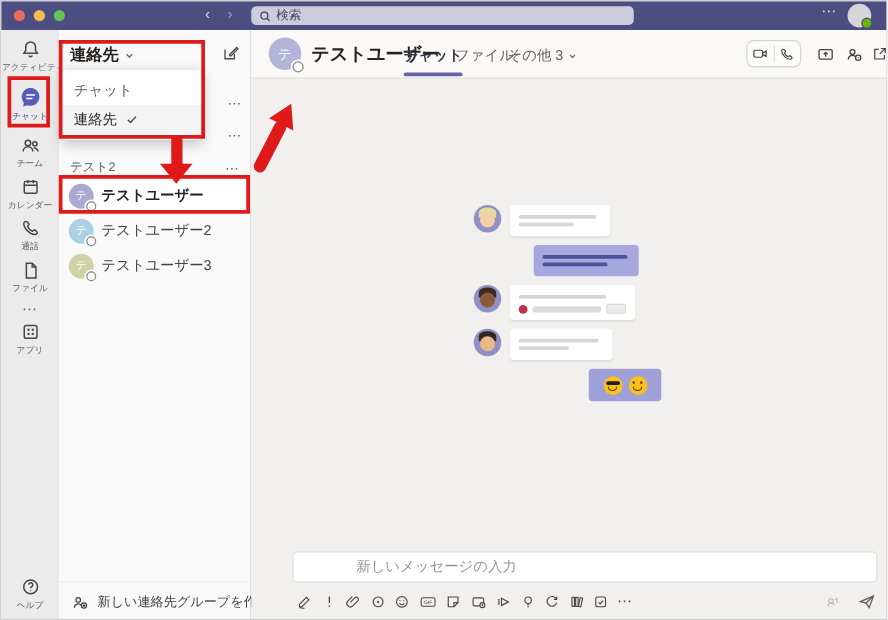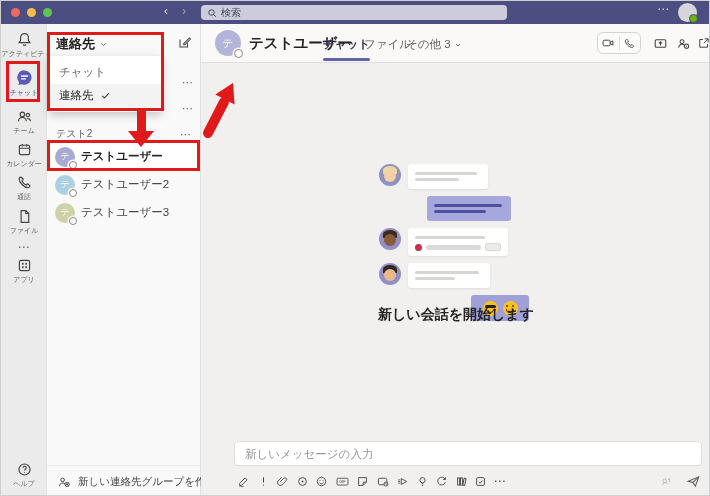--- a/index.html
+++ b/index.html
@@ -79,21 +79,21 @@
   .emojibox{margin-left:92px;width:58px;height:26px;background:#9fa0d8;border-radius:3px;display:flex;align-items:center;justify-content:center;gap:5px;}
   .face{width:15px;height:15px;border-radius:50%;background:#fcc21b;position:relative;}
   .face .shades{position:absolute;left:2px;top:4px;width:11px;height:3.5px;background:#222;border-radius:2px;}
   .face .eye{position:absolute;top:4px;width:2px;height:2px;border-radius:50%;background:#5c3a00;}
   .face .smile{position:absolute;left:3.5px;top:8px;width:8px;height:4px;border:1.5px solid #5c3a00;border-top:none;border-radius:0 0 8px 8px;box-sizing:border-box;}
   .empty-title{position:absolute;left:0;top:282px;width:510px;text-align:center;font-size:14px;font-weight:bold;color:#252423;}
   .empty-sub{position:absolute;left:0;top:304px;width:510px;text-align:center;font-size:11px;color:#484644;}
 
   
   .composebox{position:absolute;left:33px;top:417px;width:468px;height:25px;background:#fff;border:1px solid #e1dfdd;border-radius:4px;display:flex;align-items:center;}
-  .composebox input{border:none;outline:none;background:transparent;width:100%;font-size:11.5px;color:#252423;padding:0 10px;}
+  .composebox input{border:none;outline:none;background:transparent;width:100%;font-size:11.5px;color:#252423;padding:0 10px;margin-left:40px;}
   .composebox input::placeholder{color:#979593;}
   .ctoolbar{position:absolute;left:36px;top:450px;display:flex;align-items:center;gap:6.5px;color:#484644;}
   .csend{position:absolute;right:10px;top:450px;display:flex;align-items:center;gap:14px;}
 
   
   .ann{border:3px solid #e01a1a;background:transparent;z-index:9;pointer-events:none;}
   .arrow-shaft{position:absolute;background:#e01a1a;z-index:9;}
   .arrow-head{position:absolute;width:0;height:0;z-index:9;}
 </style>
 </head>
@@ -379,21 +379,20 @@
             <span class="smile"></span>
           </span>
         <span class="face">
             <span class="eye" style="left:3.5px;"></span>
             <span class="eye" style="right:3.5px;"></span>
             <span class="smile"></span>
           </span>
       </div>
     </div>
 
-    <div class="empty-title">新しい会話を開始します</div>
 
     <div class="composebox">
       <input placeholder="新しいメッセージの入力" style="">
     </div>
     <div class="ctoolbar">
       <span class="icon">
           <svg width="13" height="13" viewBox="0 0 20 20" fill="none" stroke="currentColor" stroke-width="1.4">
             <path d="M4 13L12.5 4.5l3 3L7 16H4z"></path>
             <path d="M4 17.5c2-1.5 4 1.5 6 0"></path>
           </svg>

